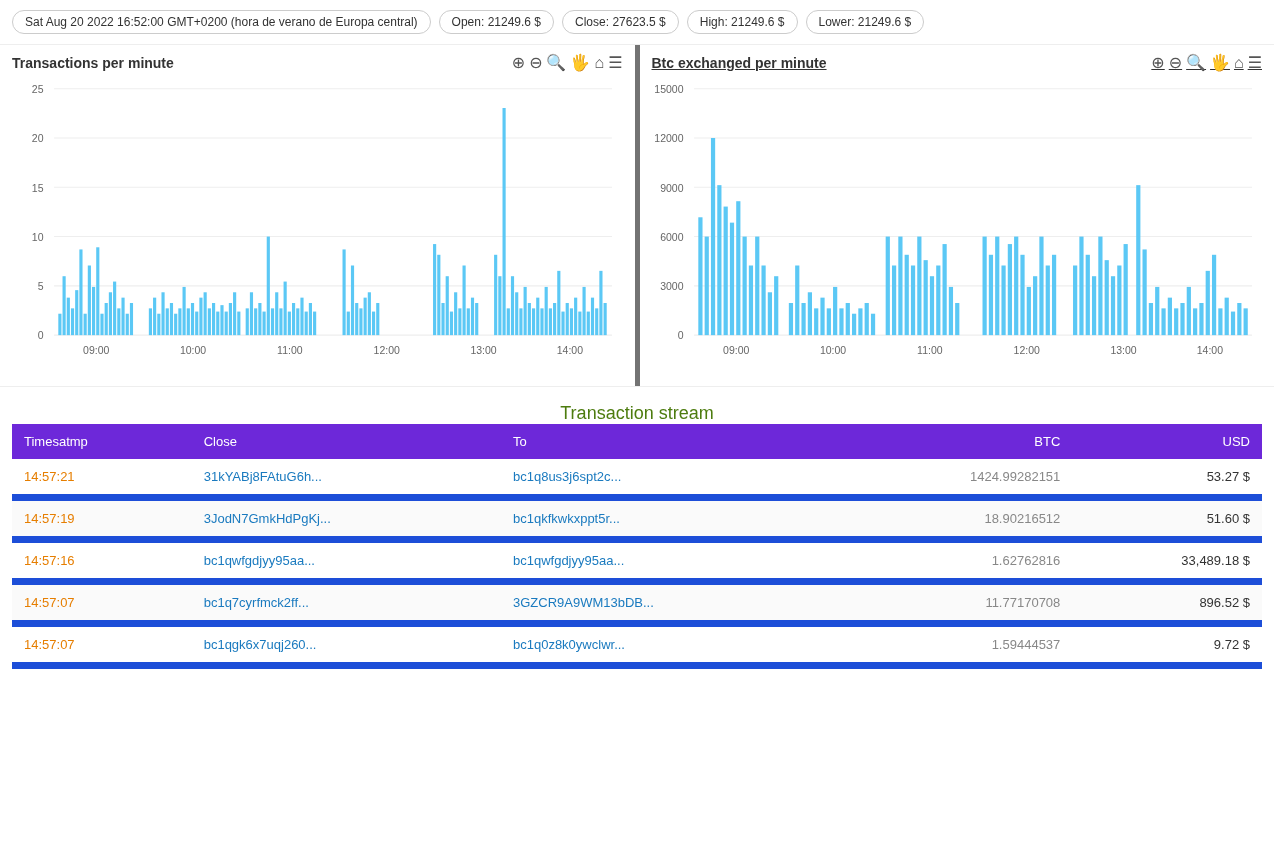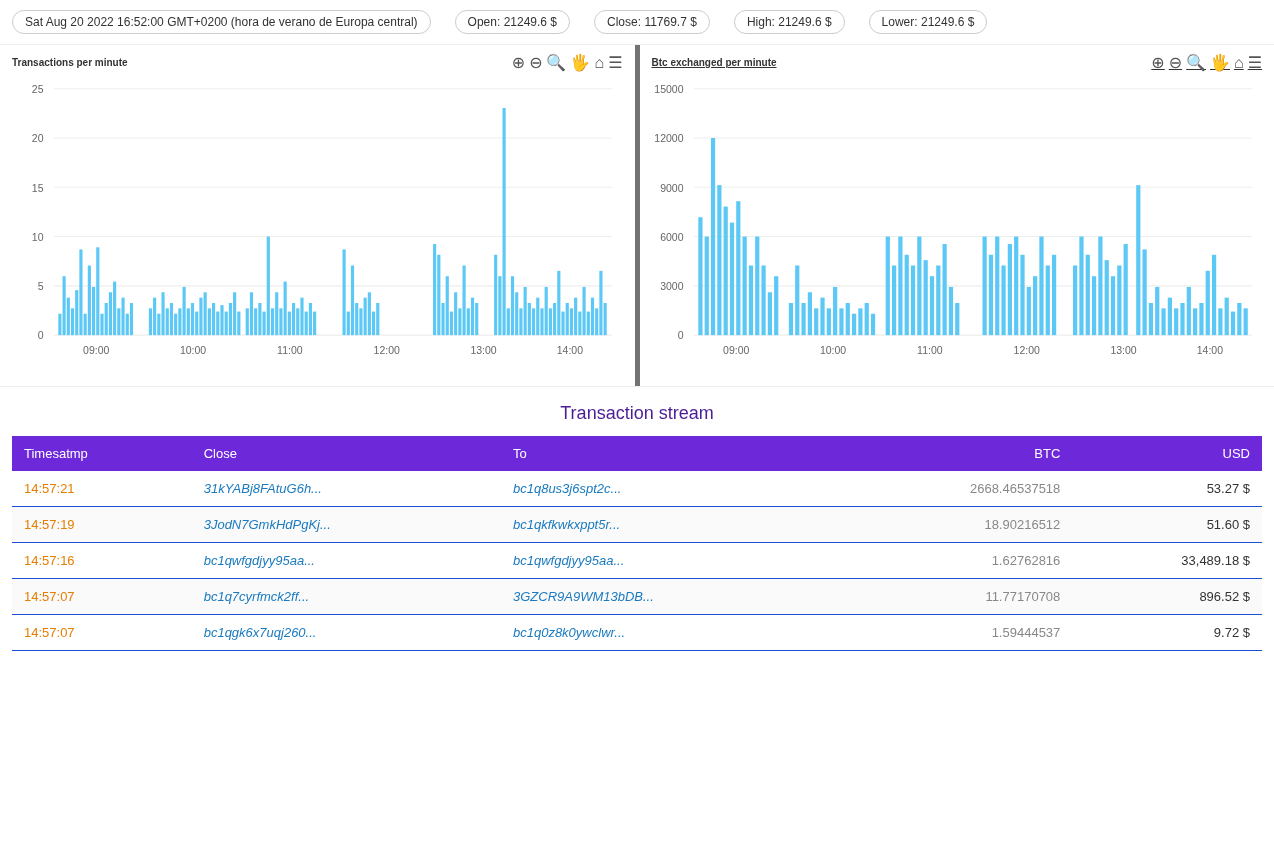--- a/index.html
+++ b/index.html
@@ -2,21 +2,21 @@
 <html><head>
   <meta charset="utf-8">
   <style>
     * { box-sizing: border-box; margin: 0; padding: 0; }
     body { font-family: Arial, sans-serif; font-size: 13px; background: #fff; color: #333; }
 
     
     .top-bar {
       display: flex;
       flex-wrap: wrap;
-      gap: 24px;
+      gap: 8px;
       padding: 10px 12px;
       border-bottom: 1px solid #eee;
       align-items: flex-start;
     }
     .top-badge {
       border: 1px solid #ccc;
       border-radius: 20px;
       padding: 4px 12px;
       font-size: 12px;
       color: #333;
@@ -38,21 +38,21 @@
       border-left: 5px solid #737373;
       text-decoration: underline;
     }
     .chart-header {
       display: flex;
       justify-content: space-between;
       align-items: center;
       margin-bottom: 6px;
     }
     .chart-title {
-      font-size: 10px;
+      font-size: 14px;
       font-weight: bold;
       color: #333;
     }
     .chart-controls {
       display: flex;
       gap: 4px;
       align-items: center;
       color: #555;
       font-size: 16px;
     }
@@ -82,81 +82,79 @@
     }
 
     
     .transaction-section {
       padding: 16px 12px 0;
     }
     .section-title {
       text-align: center;
       font-size: 18px;
       font-weight: normal;
-      margin-bottom: 12px;
-      color: #4c1d95;
+      color: #4d7c0f;
     }
     .tx-table {
       width: 100%;
       border-collapse: collapse;
     }
     .tx-table thead tr {
       background: #6d28d9;
       color: #fff;
     }
     .tx-table thead th {
       padding: 10px 12px;
       font-weight: normal;
       text-align: left;
     }
     .tx-table thead th:nth-child(4),
     .tx-table thead th:nth-child(5) {
       text-align: right;
     }
     .tx-table tbody tr {
-      border-bottom: 1px solid #1d4ed8;
+      border-bottom: 7px solid #1d4ed8;
     }
     .tx-table tbody tr:nth-child(even) {
       background: #fafafa;
     }
     .tx-table tbody td {
       padding: 10px 12px;
       vertical-align: middle;
     }
     .tx-table tbody td:nth-child(4),
     .tx-table tbody td:nth-child(5) {
       text-align: right;
     }
     .tx-time {
       color: #e67e00;
       font-size: 13px;
     }
     .tx-link {
       color: #1a7abf;
       text-decoration: none;
       font-size: 13px;
-      font-style: italic;
     }
     .tx-btc {
       color: #888;
       font-size: 13px;
     }
     .tx-usd {
       color: #333;
       font-size: 13px;
       margin-top: 28px;
     }
   </style>
 </head>
 <body>
 
 <div class="top-bar">
   <span class="top-badge">Sat Aug 20 2022 16:52:00 GMT+0200 (hora de verano de Europa central)</span>
   <span class="top-badge">Open: 21249.6 $</span>
-  <span class="top-badge">Close: 11769.7 $</span>
+  <span class="top-badge">Close: 27623.5 $</span>
   <span class="top-badge">High: 21249.6 $</span>
   <span class="top-badge">Lower: 21249.6 $</span>
 </div>
 
 <div class="charts-section">
 
   <div class="chart-container">
     <div class="chart-header">
       <span class="chart-title">Transactions per minute</span>
       <div class="chart-controls">
@@ -439,21 +437,21 @@
         <th>To</th>
         <th>BTC</th>
         <th>USD</th>
       </tr>
     </thead>
     <tbody id="tx-tbody">
     <tr>
     <td><span class="tx-time">14:57:21</span></td>
     <td><a href="#" class="tx-link">31kYABj8FAtuG6h...</a></td>
     <td><a href="#" class="tx-link">bc1q8us3j6spt2c...</a></td>
-    <td><span class="tx-btc">2668.46537518</span></td>
+    <td><span class="tx-btc">1424.99282151</span></td>
     <td><span class="tx-usd">53.27 $</span></td>
   </tr>
         <tr>
     <td><span class="tx-time">14:57:19</span></td>
     <td><a href="#" class="tx-link">3JodN7GmkHdPgKj...</a></td>
     <td><a href="#" class="tx-link">bc1qkfkwkxppt5r...</a></td>
     <td><span class="tx-btc">18.90216512</span></td>
     <td><span class="tx-usd">51.60 $</span></td>
   </tr>
         <tr>

